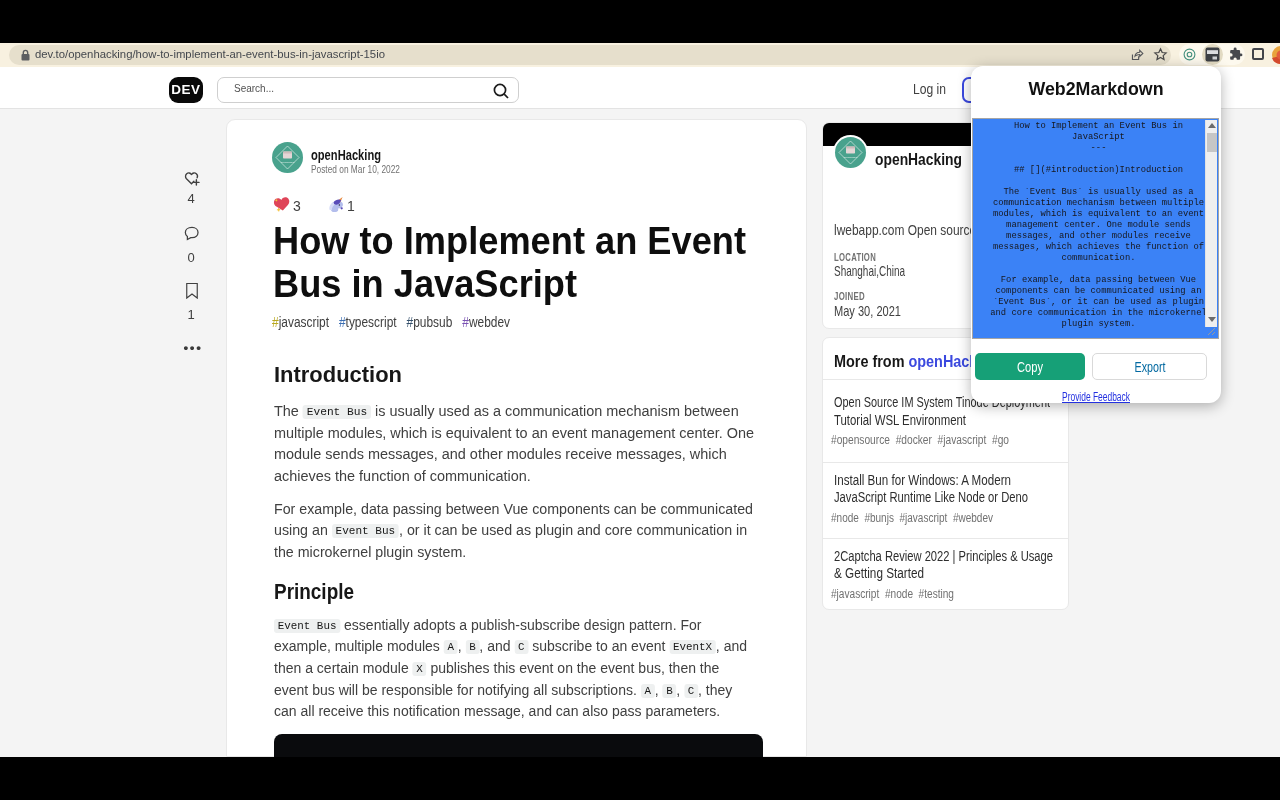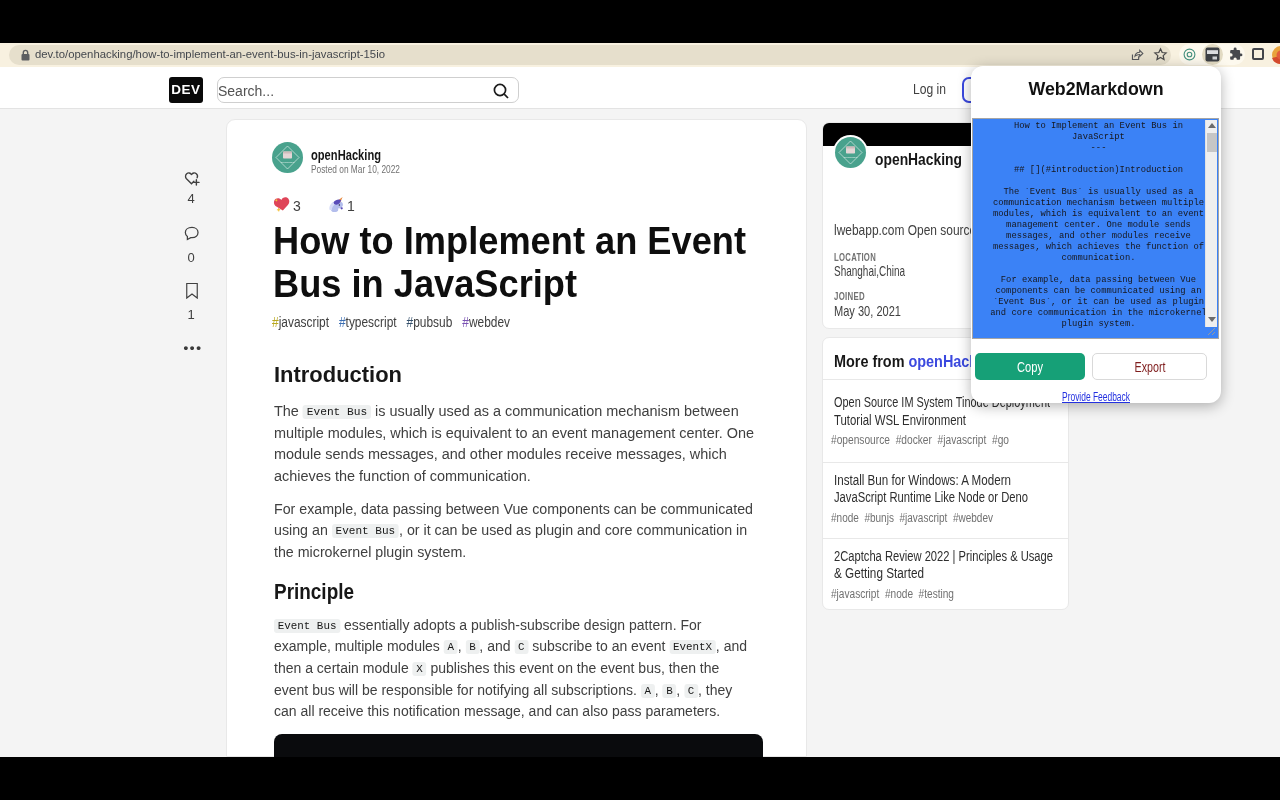--- a/index.html
+++ b/index.html
@@ -9,23 +9,23 @@
   .fit { transform-origin:0 50%; }
   #stage { position:absolute; left:0; top:0; width:1280px; height:760px; background:#000; }
 
   
   #toolbar { left:0; top:43px; width:1280px; height:24px; background:#f8f1e0; }
   #urlpill { left:9px; top:2px; width:1162px; height:19.5px; background:#e6dfcc; border-radius:10px; }
   #urltext { left:35px; top:5px; font-size:11px; color:#44484e; white-space:nowrap; }
 
   
   #siteheader { left:0; top:67px; width:1280px; height:42px; background:#fff; border-bottom:1px solid #e3e3e3; }
-  #devlogo { left:169px; top:10px; width:34px; height:26px; background:#090909; border-radius:3px; color:#fff; font-weight:bold; font-size:13.5px; text-align:center; line-height:26px; letter-spacing:0.5px; }
+  #devlogo { left:169px; top:10px; width:34px; height:26px; background:#090909; border-radius:9px; color:#fff; font-weight:bold; font-size:13.5px; text-align:center; line-height:26px; letter-spacing:0.5px; }
   #search { left:217px; top:10px; width:302px; height:26px; background:#fff; border:1px solid #cfcfcf; border-radius:7px; }
-  #search .ph { position:absolute; left:0; top:5px; font-size:14px; color:#525252; }
+  #search .ph { position:absolute; left:16px; top:5px; font-size:10px; color:#525252; }
   #login { left:913px; top:14px; font-size:14px; color:#404040; white-space:nowrap; }
   #createacct { left:962px; top:10px; width:140px; height:26px; border:2px solid #3b49df; border-radius:7px; background:#fff; }
 
   
   #pagebody { left:0; top:110px; width:1280px; height:647px; background:#f4f4f4; }
 
   
   .railnum { position:absolute; font-size:13px; color:#404040; text-align:center; width:30px; }
 
   
@@ -57,21 +57,21 @@
 
   
   #popup { left:971px; top:66px; width:250px; height:337px; background:#fff; border-radius:12px; box-shadow:0 3px 14px rgba(0,0,0,0.3); }
   #ptitle { position:absolute; left:50%; top:12px; font-size:18.5px; font-weight:bold; color:#111; white-space:nowrap; }
   #ptext { position:absolute; left:1px; top:52px; width:247px; height:221px; border:1px solid #a5a5a5; background:#3b82f6;text-align:center; }
   #ptext pre { font-family:"Liberation Mono",monospace; font-size:8.8px; line-height:11px; color:#17171c; margin:2px 0 0 6px; }
   #pscroll { position:absolute; right:1px; top:1px; width:12px; height:207px; background:#efefef; border-left:1px solid #e2e2e2; }
   #pthumb { position:absolute; left:1px; top:13px; width:10px; height:19px; background:#c6c6c6; }
   .sarrow { position:absolute; left:2px; }
   #copybtn { position:absolute; left:4px; top:287px; width:110px; height:27px; background:#16a077; border-radius:5px; color:#fff; font-size:15px; text-align:center; line-height:27px; }
-  #exportbtn { position:absolute; left:121px; top:287px; width:115px; height:27px; background:#fff; border:1px solid #d9d9d9; border-radius:5px; color:#7f1d1d; font-size:15px; text-align:center; line-height:25px; }
+  #exportbtn { position:absolute; left:121px; top:287px; width:115px; height:27px; background:#fff; border:1px solid #d9d9d9; border-radius:5px; color:#0369a1; font-size:15px; text-align:center; line-height:25px; }
   #feedback { position:absolute; left:50%; top:324px; font-size:12px; color:#2330e0; text-decoration:underline; white-space:nowrap; }
 
   #botbar { left:0; top:757px; width:1280px; height:43px; background:#000; }
 </style>
 </head>
 <body>
 <div id="stage">
 
   <div class="abs" id="toolbar">
     <div class="abs" id="urlpill"></div>

